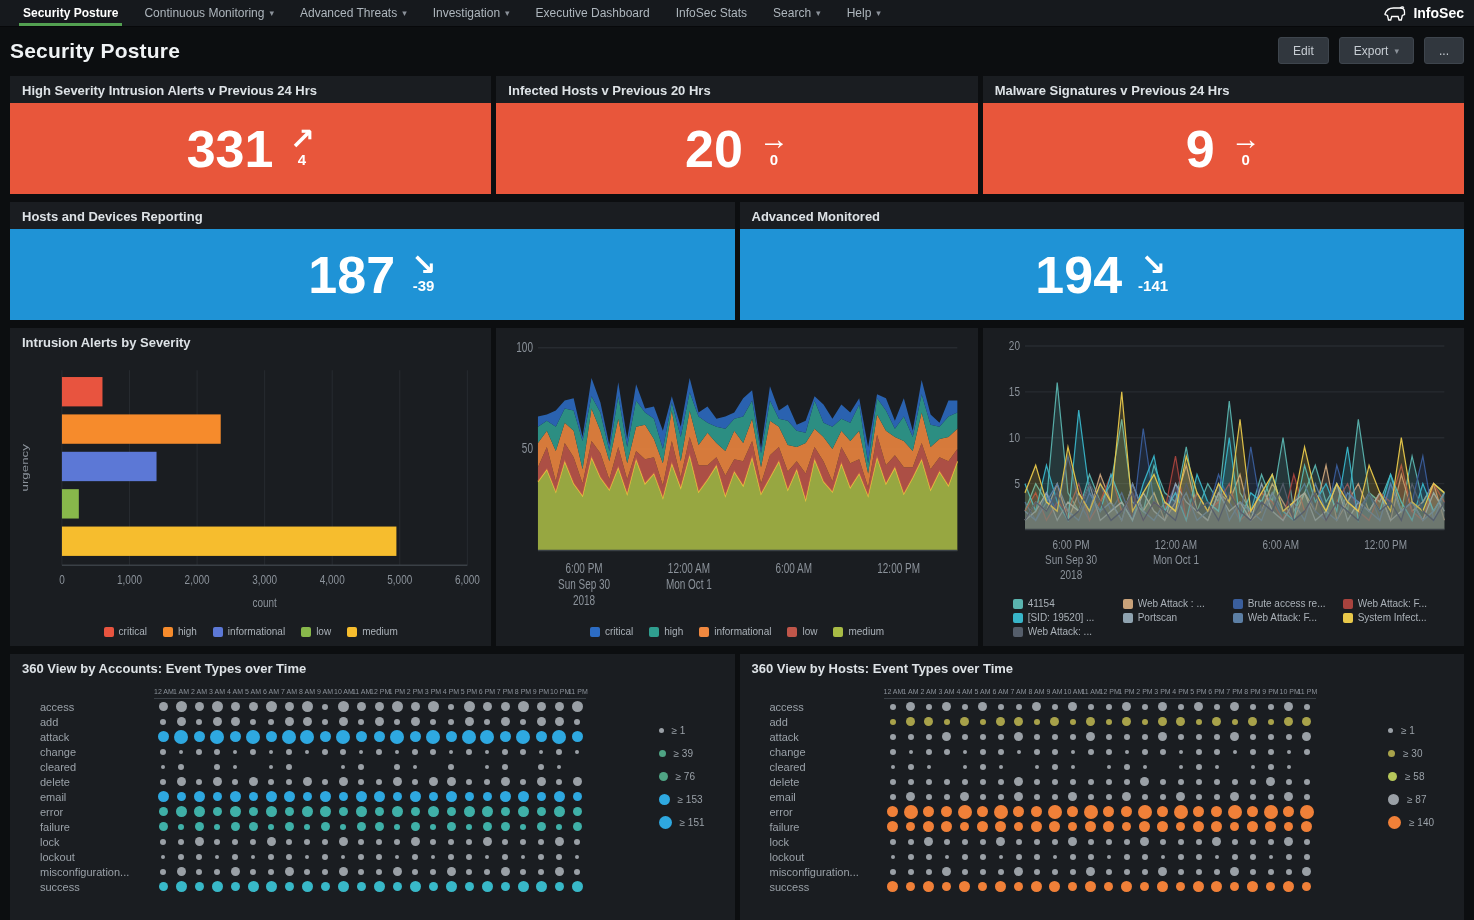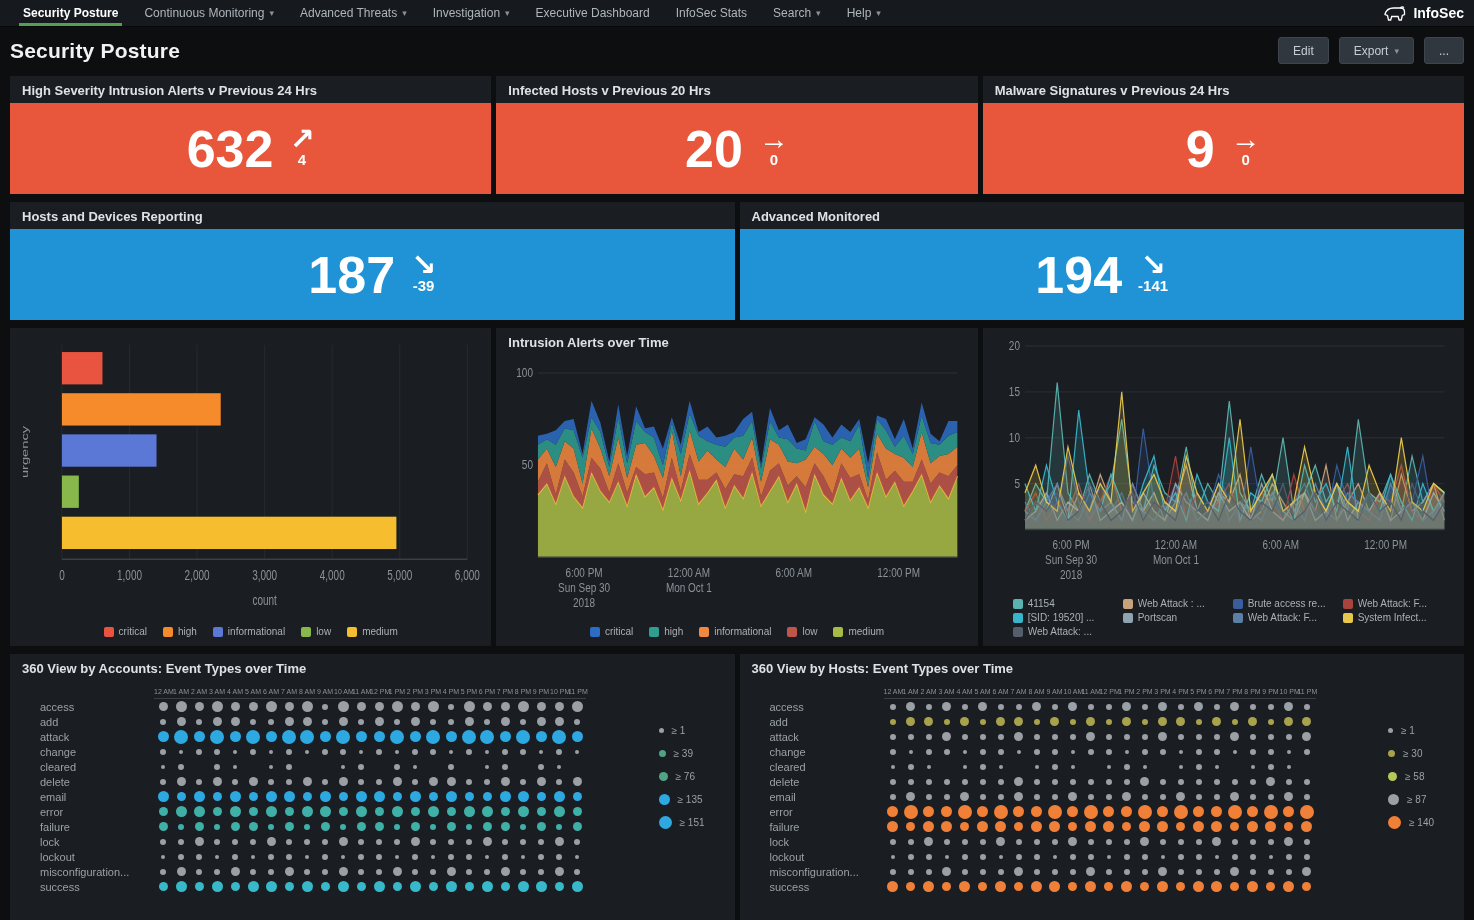--- a/index.html
+++ b/index.html
@@ -121,21 +121,21 @@
           <span>...</span>
         </button>
     </div>
   </div>
 
   <main>
     <div class="row" id="kpi-row-1">
         <div class="panel kpi">
           <div class="panel-title">High Severity Intrusion Alerts v Previous 24 Hrs</div>
           <div class="kpi-block" style="background: rgb(232, 86, 59);">
-            <span class="kpi-value">632</span>
+            <span class="kpi-value">331</span>
             <div class="kpi-delta">
               <span class="kpi-arrow">↗</span>
               <span class="kpi-delta-num">4</span>
             </div>
           </div>
         </div>
         <div class="panel kpi">
           <div class="panel-title">Infected Hosts v Previous 20 Hrs</div>
           <div class="kpi-block" style="background: rgb(232, 86, 59);">
             <span class="kpi-value">20</span>
@@ -173,20 +173,21 @@
             <span class="kpi-value">194</span>
             <div class="kpi-delta">
               <span class="kpi-arrow">↘</span>
               <span class="kpi-delta-num">-141</span>
             </div>
           </div>
         </div>
       </div>
     <div class="row" id="charts-row">
         <div class="panel chart-panel">
+          <div class="panel-title">Intrusion Alerts by Severity</div>
           <div class="chart-body">
             <svg viewBox="0 0 470 200" preserveAspectRatio="none" class="chart">
               <line x1="46" y1="10" x2="46" y2="156" stroke="#272b30" stroke-width="1"></line>
               <text x="46" y="170" text-anchor="middle" font-size="10" fill="#8b929a">0</text>
               <line x1="113.66666666666667" y1="10" x2="113.66666666666667" y2="156" stroke="#272b30" stroke-width="1"></line>
               <text x="113.66666666666667" y="170" text-anchor="middle" font-size="10" fill="#8b929a">1,000</text>
               <line x1="181.33333333333334" y1="10" x2="181.33333333333334" y2="156" stroke="#272b30" stroke-width="1"></line>
               <text x="181.33333333333334" y="170" text-anchor="middle" font-size="10" fill="#8b929a">2,000</text>
               <line x1="249" y1="10" x2="249" y2="156" stroke="#272b30" stroke-width="1"></line>
               <text x="249" y="170" text-anchor="middle" font-size="10" fill="#8b929a">3,000</text>
@@ -223,21 +224,20 @@
               <span class="legend-swatch" style="background: rgb(136, 184, 75);"></span>
               <span class="legend-label">low</span>
             </div>
             <div class="legend-item">
               <span class="legend-swatch" style="background: rgb(246, 189, 46);"></span>
               <span class="legend-label">medium</span>
             </div>
           </div>
         </div>
         <div class="panel chart-panel">
-          <div class="panel-title">Intrusion Alerts over Time</div>
           <div class="chart-body">
             <svg viewBox="0 0 470 200" preserveAspectRatio="none" class="chart">
               <line x1="36" y1="81" x2="456" y2="81" stroke="#272b30"></line>
               <text x="31" y="84" text-anchor="end" font-size="10" fill="#8b929a">50</text>
               <line x1="36" y1="12" x2="456" y2="12" stroke="#272b30"></line>
               <text x="31" y="15" text-anchor="end" font-size="10" fill="#8b929a">100</text>
               <path d="M36,103.08L44.93617021276596,94.8L53.87234042553192,109.98L62.808510638297875,89.28L71.74468085106383,104.46000000000001L80.68085106382978,112.74L89.61702127659575,86.52L98.5531914893617,100.32L107.48936170212765,108.6L116.42553191489361,93.42L125.36170212765957,111.36L134.29787234042553,87.9L143.2340425531915,104.46000000000001L152.17021276595744,97.56L161.1063829787234,114.12L170.04255319148936,90.66L178.9787234042553,107.22L187.91489361702128,85.14L196.85106382978722,109.98L205.7872340425532,101.7L214.72340425531914,92.03999999999999L223.6595744680851,112.74L232.59574468085106,96.18L241.53191489361703,105.84L250.46808510638297,86.52L259.40425531914894,111.36L268.3404255319149,100.32L277.2765957446809,89.28L286.2127659574468,108.6L295.1489361702128,94.8L304.0851063829787,115.5L313.02127659574467,87.9L321.9574468085106,103.08L330.8936170212766,109.98L339.82978723404256,90.66L348.7659574468085,107.22L357.70212765957444,97.56L366.63829787234044,112.74L375.5744680851064,86.52L384.51063829787233,104.46000000000001L393.4468085106383,93.42L402.3829787234043,111.36L411.3191489361702,100.32L420.25531914893617,87.9L429.1914893617021,108.6L438.1276595744681,96.18L447.06382978723406,105.84L456,89.28L456,150L447.06382978723406,150L438.1276595744681,150L429.1914893617021,150L420.25531914893617,150L411.3191489361702,150L402.3829787234043,150L393.4468085106383,150L384.51063829787233,150L375.5744680851064,150L366.63829787234044,150L357.70212765957444,150L348.7659574468085,150L339.82978723404256,150L330.8936170212766,150L321.9574468085106,150L313.02127659574467,150L304.0851063829787,150L295.1489361702128,150L286.2127659574468,150L277.2765957446809,150L268.3404255319149,150L259.40425531914894,150L250.46808510638297,150L241.53191489361703,150L232.59574468085106,150L223.6595744680851,150L214.72340425531914,150L205.7872340425532,150L196.85106382978722,150L187.91489361702128,150L178.9787234042553,150L170.04255319148936,150L161.1063829787234,150L152.17021276595744,150L143.2340425531915,150L134.29787234042553,150L125.36170212765957,150L116.42553191489361,150L107.48936170212765,150L98.5531914893617,150L89.61702127659575,150L80.68085106382978,150L71.74468085106383,150L62.808510638297875,150L53.87234042553192,150L44.93617021276596,150L36,150Z" fill="#a8bb45" fill-opacity="0.88"></path>
               <polyline points="36,103.08 44.93617021276596,94.8 53.87234042553192,109.98 62.808510638297875,89.28 71.74468085106383,104.46000000000001 80.68085106382978,112.74 89.61702127659575,86.52 98.5531914893617,100.32 107.48936170212765,108.6 116.42553191489361,93.42 125.36170212765957,111.36 134.29787234042553,87.9 143.2340425531915,104.46000000000001 152.17021276595744,97.56 161.1063829787234,114.12 170.04255319148936,90.66 178.9787234042553,107.22 187.91489361702128,85.14 196.85106382978722,109.98 205.7872340425532,101.7 214.72340425531914,92.03999999999999 223.6595744680851,112.74 232.59574468085106,96.18 241.53191489361703,105.84 250.46808510638297,86.52 259.40425531914894,111.36 268.3404255319149,100.32 277.2765957446809,89.28 286.2127659574468,108.6 295.1489361702128,94.8 304.0851063829787,115.5 313.02127659574467,87.9 321.9574468085106,103.08 330.8936170212766,109.98 339.82978723404256,90.66 348.7659574468085,107.22 357.70212765957444,97.56 366.63829787234044,112.74 375.5744680851064,86.52 384.51063829787233,104.46000000000001 393.4468085106383,93.42 402.3829787234043,111.36 411.3191489361702,100.32 420.25531914893617,87.9 429.1914893617021,108.6 438.1276595744681,96.18 447.06382978723406,105.84 456,89.28" fill="none" stroke="#f0c63c" stroke-width="1.2"></polyline>
               <path d="M36,93.42L44.93617021276596,79.62L53.87234042553192,103.08L62.808510638297875,76.86L71.74468085106383,86.52L80.68085106382978,104.46000000000001L89.61702127659575,75.47999999999999L98.5531914893617,83.76L107.48936170212765,101.7L116.42553191489361,79.62L125.36170212765957,101.7L134.29787234042553,82.38L143.2340425531915,87.9L152.17021276595744,86.52L161.1063829787234,105.84L170.04255319148936,75.47999999999999L178.9787234042553,100.32L187.91489361702128,72.72L196.85106382978722,92.03999999999999L205.7872340425532,92.03999999999999L214.72340425531914,86.52L223.6595744680851,98.94L232.59574468085106,87.9L241.53191489361703,89.28L250.46808510638297,75.47999999999999L259.40425531914894,104.46000000000001L268.3404255319149,85.14L277.2765957446809,79.62L286.2127659574468,96.18L295.1489361702128,89.28L304.0851063829787,97.56L313.02127659574467,79.62L321.9574468085106,89.28L330.8936170212766,103.08L339.82978723404256,79.62L348.7659574468085,90.66L357.70212765957444,87.9L366.63829787234044,107.22L375.5744680851064,71.34L384.51063829787233,92.03999999999999L393.4468085106383,85.14L402.3829787234043,93.42L411.3191489361702,93.42L420.25531914893617,76.86L429.1914893617021,94.8L438.1276595744681,86.52L447.06382978723406,89.28L456,81L456,89.28L447.06382978723406,105.84L438.1276595744681,96.18L429.1914893617021,108.6L420.25531914893617,87.9L411.3191489361702,100.32L402.3829787234043,111.36L393.4468085106383,93.42L384.51063829787233,104.46000000000001L375.5744680851064,86.52L366.63829787234044,112.74L357.70212765957444,97.56L348.7659574468085,107.22L339.82978723404256,90.66L330.8936170212766,109.98L321.9574468085106,103.08L313.02127659574467,87.9L304.0851063829787,115.5L295.1489361702128,94.8L286.2127659574468,108.6L277.2765957446809,89.28L268.3404255319149,100.32L259.40425531914894,111.36L250.46808510638297,86.52L241.53191489361703,105.84L232.59574468085106,96.18L223.6595744680851,112.74L214.72340425531914,92.03999999999999L205.7872340425532,101.7L196.85106382978722,109.98L187.91489361702128,85.14L178.9787234042553,107.22L170.04255319148936,90.66L161.1063829787234,114.12L152.17021276595744,97.56L143.2340425531915,104.46000000000001L134.29787234042553,87.9L125.36170212765957,111.36L116.42553191489361,93.42L107.48936170212765,108.6L98.5531914893617,100.32L89.61702127659575,86.52L80.68085106382978,112.74L71.74468085106383,104.46000000000001L62.808510638297875,89.28L53.87234042553192,109.98L44.93617021276596,94.8L36,103.08Z" fill="#c0564a" fill-opacity="0.88"></path>
               <path d="M36,76.86L44.93617021276596,68.58L53.87234042553192,82.38L62.808510638297875,63.06L71.74468085106383,68.58L80.68085106382978,94.8L89.61702127659575,53.400000000000006L98.5531914893617,68.58L107.48936170212765,89.28L116.42553191489361,60.3L125.36170212765957,90.66L134.29787234042553,65.82000000000001L143.2340425531915,64.44L152.17021276595744,74.1L161.1063829787234,90.66L170.04255319148936,54.78L178.9787234042553,89.28L187.91489361702128,54.78L196.85106382978722,78.24L205.7872340425532,69.96000000000001L214.72340425531914,76.86L223.6595744680851,82.38L232.59574468085106,68.58L241.53191489361703,76.86L250.46808510638297,60.3L259.40425531914894,93.42L268.3404255319149,61.67999999999999L277.2765957446809,65.82000000000001L286.2127659574468,78.24L295.1489361702128,79.62L304.0851063829787,76.86L313.02127659574467,67.2L321.9574468085106,72.72L330.8936170212766,81L339.82978723404256,68.58L348.7659574468085,75.47999999999999L357.70212765957444,68.58L366.63829787234044,97.56L375.5744680851064,57.53999999999999L384.51063829787233,68.58L393.4468085106383,72.72L402.3829787234043,75.47999999999999L411.3191489361702,82.38L420.25531914893617,56.16L429.1914893617021,79.62L438.1276595744681,74.1L447.06382978723406,72.72L456,67.2L456,81L447.06382978723406,89.28L438.1276595744681,86.52L429.1914893617021,94.8L420.25531914893617,76.86L411.3191489361702,93.42L402.3829787234043,93.42L393.4468085106383,85.14L384.51063829787233,92.03999999999999L375.5744680851064,71.34L366.63829787234044,107.22L357.70212765957444,87.9L348.7659574468085,90.66L339.82978723404256,79.62L330.8936170212766,103.08L321.9574468085106,89.28L313.02127659574467,79.62L304.0851063829787,97.56L295.1489361702128,89.28L286.2127659574468,96.18L277.2765957446809,79.62L268.3404255319149,85.14L259.40425531914894,104.46000000000001L250.46808510638297,75.47999999999999L241.53191489361703,89.28L232.59574468085106,87.9L223.6595744680851,98.94L214.72340425531914,86.52L205.7872340425532,92.03999999999999L196.85106382978722,92.03999999999999L187.91489361702128,72.72L178.9787234042553,100.32L170.04255319148936,75.47999999999999L161.1063829787234,105.84L152.17021276595744,86.52L143.2340425531915,87.9L134.29787234042553,82.38L125.36170212765957,101.7L116.42553191489361,79.62L107.48936170212765,101.7L98.5531914893617,83.76L89.61702127659575,75.47999999999999L80.68085106382978,104.46000000000001L71.74468085106383,86.52L62.808510638297875,76.86L53.87234042553192,103.08L44.93617021276596,79.62L36,93.42Z" fill="#f0883f" fill-opacity="0.88"></path>
@@ -1344,21 +1344,21 @@
               <div class="punch-legend-item">
                 <span class="dot" style="width: 7px; height: 7px; background: rgb(79, 164, 132);"></span>
                 <span class="lbl">≥ 39</span>
               </div>
               <div class="punch-legend-item">
                 <span class="dot" style="width: 9px; height: 9px; background: rgb(79, 164, 132);"></span>
                 <span class="lbl">≥ 76</span>
               </div>
               <div class="punch-legend-item">
                 <span class="dot" style="width: 11px; height: 11px; background: rgb(46, 168, 224);"></span>
-                <span class="lbl">≥ 135</span>
+                <span class="lbl">≥ 153</span>
               </div>
               <div class="punch-legend-item">
                 <span class="dot" style="width: 13px; height: 13px; background: rgb(46, 168, 224);"></span>
                 <span class="lbl">≥ 151</span>
               </div>
             </div>
           </div>
         </div>
         <div class="panel punch-panel">
           <div class="panel-title">360 View by Hosts: Event Types over Time</div>

